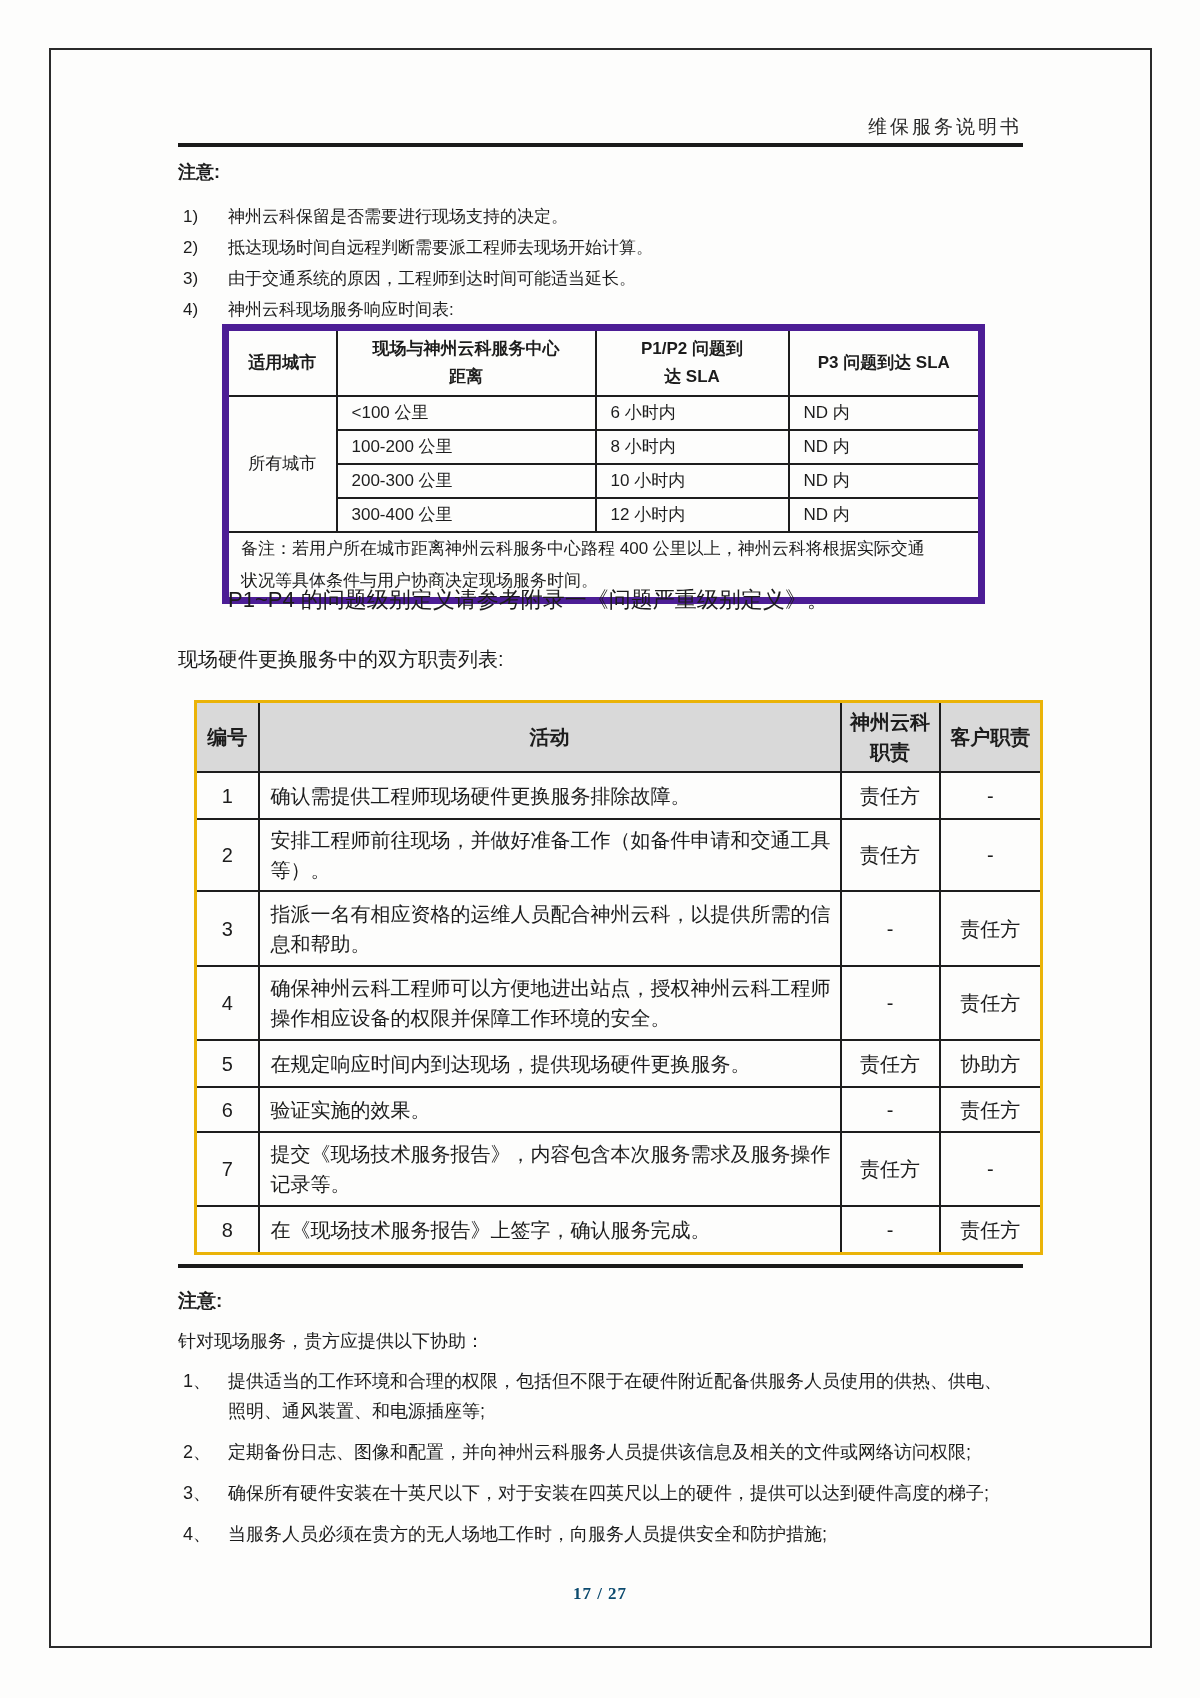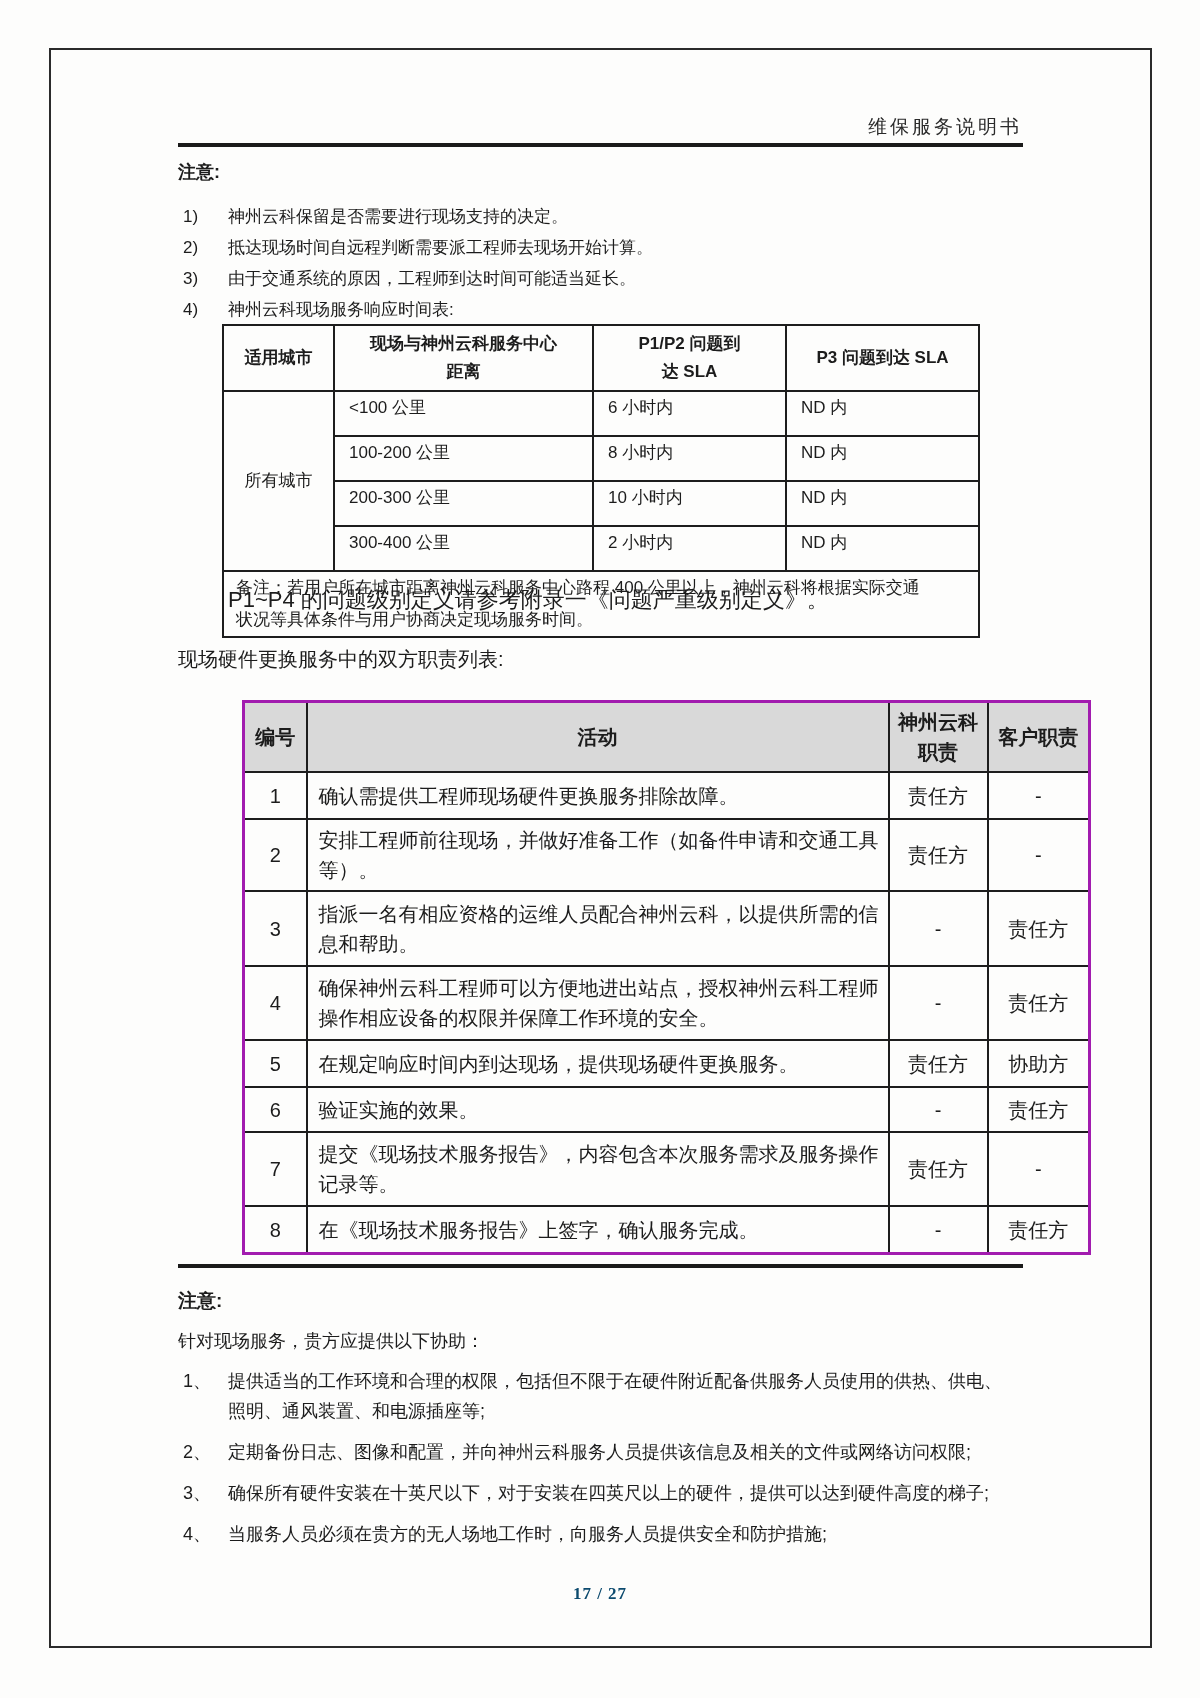--- a/index.html
+++ b/index.html
@@ -30,35 +30,35 @@
   .list-top .li{display:flex;height:31px;line-height:31px;font-size:17px;}
   .list-top .num{width:45px;flex:0 0 45px;}
   .list-bottom{top:1366px;width:840px;}
   .list-bottom .li{display:flex;line-height:30px;font-size:18px;margin-bottom:11px;}
   .list-bottom .num{width:45px;flex:0 0 45px;}
   .list-bottom .txt{width:782px;}
 
   table{border-collapse:collapse;table-layout:fixed;}
   td,th{border:2px solid #1d1d1d;overflow:hidden;}
 
-  .sla-table{position:absolute;left:222px;top:324px;width:756px;font-size:17px;border:1px solid #4c1d95;}
+  .sla-table{position:absolute;left:222px;top:324px;width:756px;font-size:17px;border:7px solid #4c1d95;}
   .sla-table col.c1{width:111px;} .sla-table col.c2{width:259px;}
   .sla-table col.c3{width:193px;} .sla-table col.c4{width:193px;}
   .sla-table th{font-weight:bold;text-align:center;vertical-align:middle;height:64px;line-height:28px;padding:0;}
   .sla-table th.h2{padding:0 28px;}
   .sla-table th.h3{padding:0 36px;}
   .sla-table th.h4{padding:0 10px;}
-  .sla-table td{height:32px;vertical-align:middle;padding:0 0 11px 14px;text-align:left;line-height:22px;}
+  .sla-table td{height:32px;vertical-align:middle;padding:0 0 0 14px;text-align:left;line-height:22px;}
   .sla-table td.city{text-align:center;padding:0;}
   .sla-table td.remark{height:64px;line-height:32px;padding:0 50px 0 12px;}
 
   .sla-footnote{position:absolute;left:228px;top:585px;font-size:22px;line-height:30px;}
   .duty-title{position:absolute;left:178px;top:646px;font-size:20px;}
 
-  .duty-table{position:absolute;left:194px;top:700px;width:846px;font-size:20px;border:3px solid #a21caf;margin-left:48px;}
+  .duty-table{position:absolute;left:194px;top:700px;width:846px;font-size:20px;border:3px solid #eab308;}
   .duty-table col.c1{width:63px;} .duty-table col.c2{width:582px;}
   .duty-table col.c3{width:99px;} .duty-table col.c4{width:102px;}
   .duty-table th{font-weight:bold;text-align:center;vertical-align:middle;background:#d9d9d9;height:68px;line-height:30px;padding:0;}
   .duty-table th.h3{padding:0 6px;}
   .duty-table td{vertical-align:middle;line-height:30px;}
   .duty-table td.no{text-align:center;padding:0;}
   .duty-table td.act{text-align:left;padding:0 8px 0 11px;}
   .duty-table td.role{text-align:center;padding:0;}
   .duty-table tr.r1 td,.duty-table tr.r5 td,.duty-table tr.r8 td{height:45px;}
   .duty-table tr.r2 td{height:70px;}
@@ -130,21 +130,21 @@
       <td>8 小时内</td>
       <td>ND 内</td>
     </tr>
     <tr>
       <td>200-300 公里</td>
       <td>10 小时内</td>
       <td>ND 内</td>
     </tr>
     <tr>
       <td>300-400 公里</td>
-      <td>2 小时内</td>
+      <td>12 小时内</td>
       <td>ND 内</td>
     </tr>
     <tr>
       <td class="remark" colspan="4">备注：若用户所在城市距离神州云科服务中心路程 400 公里以上，神州云科将根据实际交通状况等具体条件与用户协商决定现场服务时间。</td>
     </tr>
   </tbody>
     </table>
 
   <div class="sla-footnote">P1~P4 的问题级别定义请参考附录一《问题严重级别定义》。</div>
 

